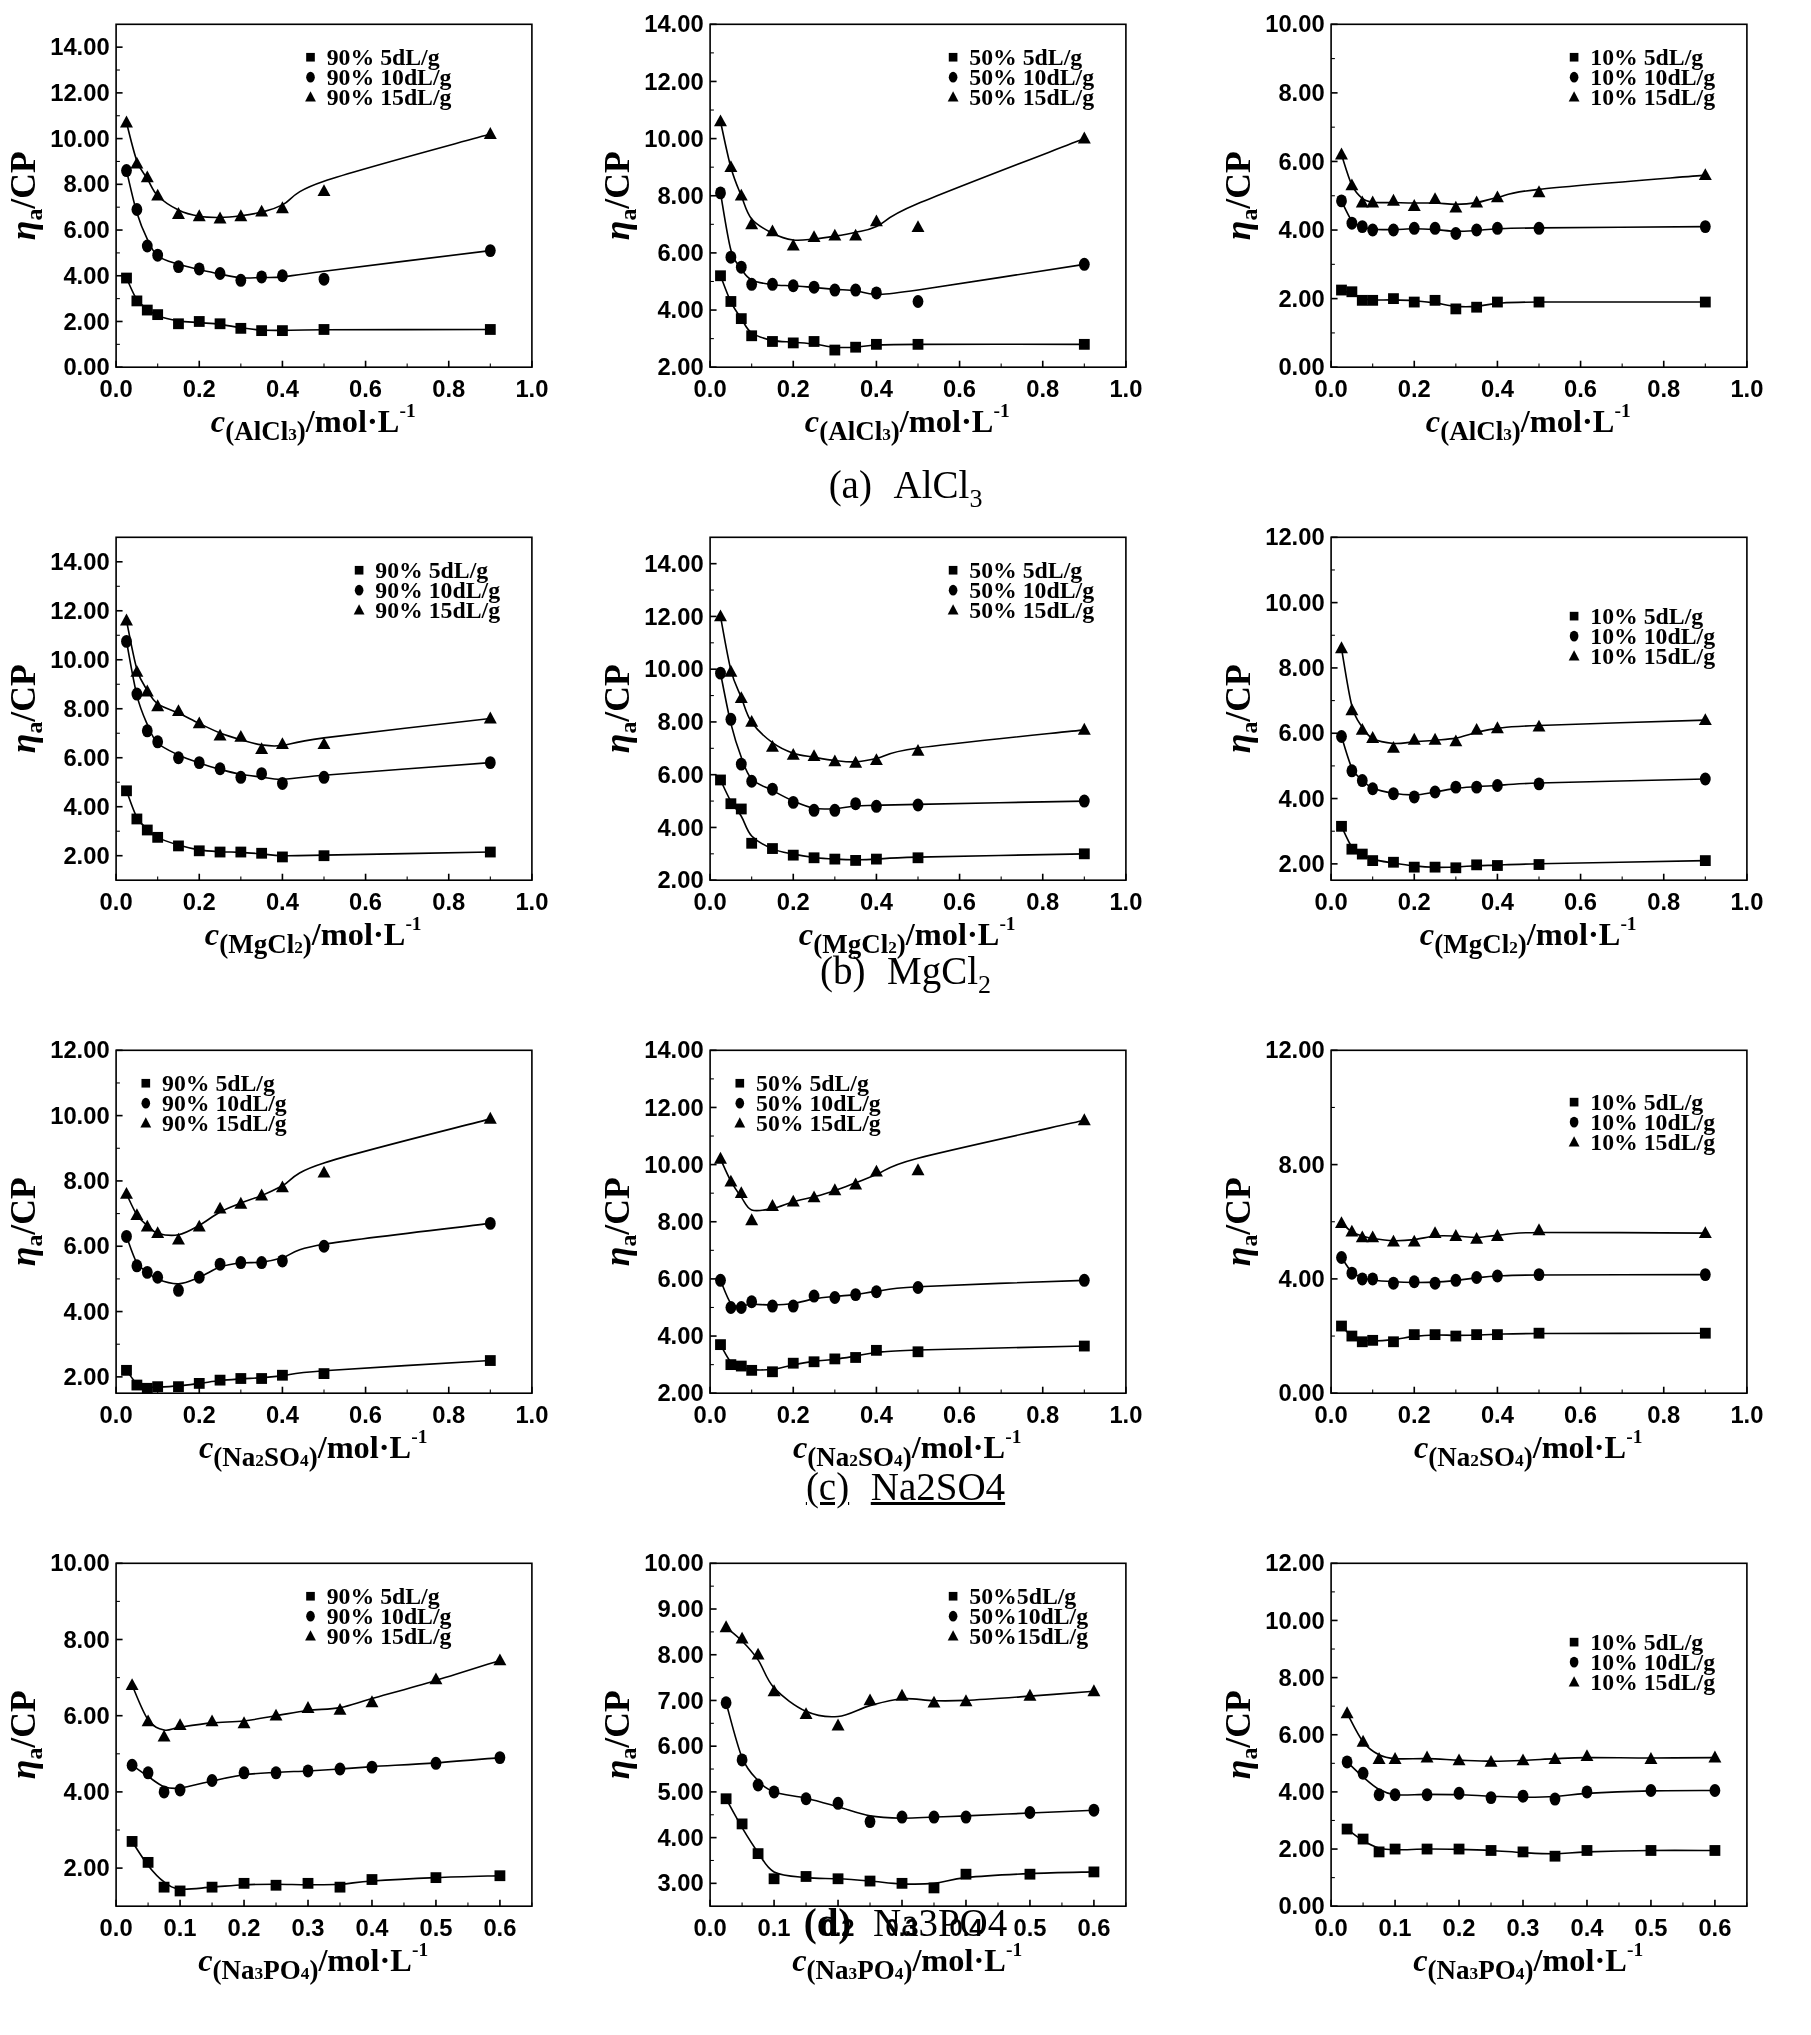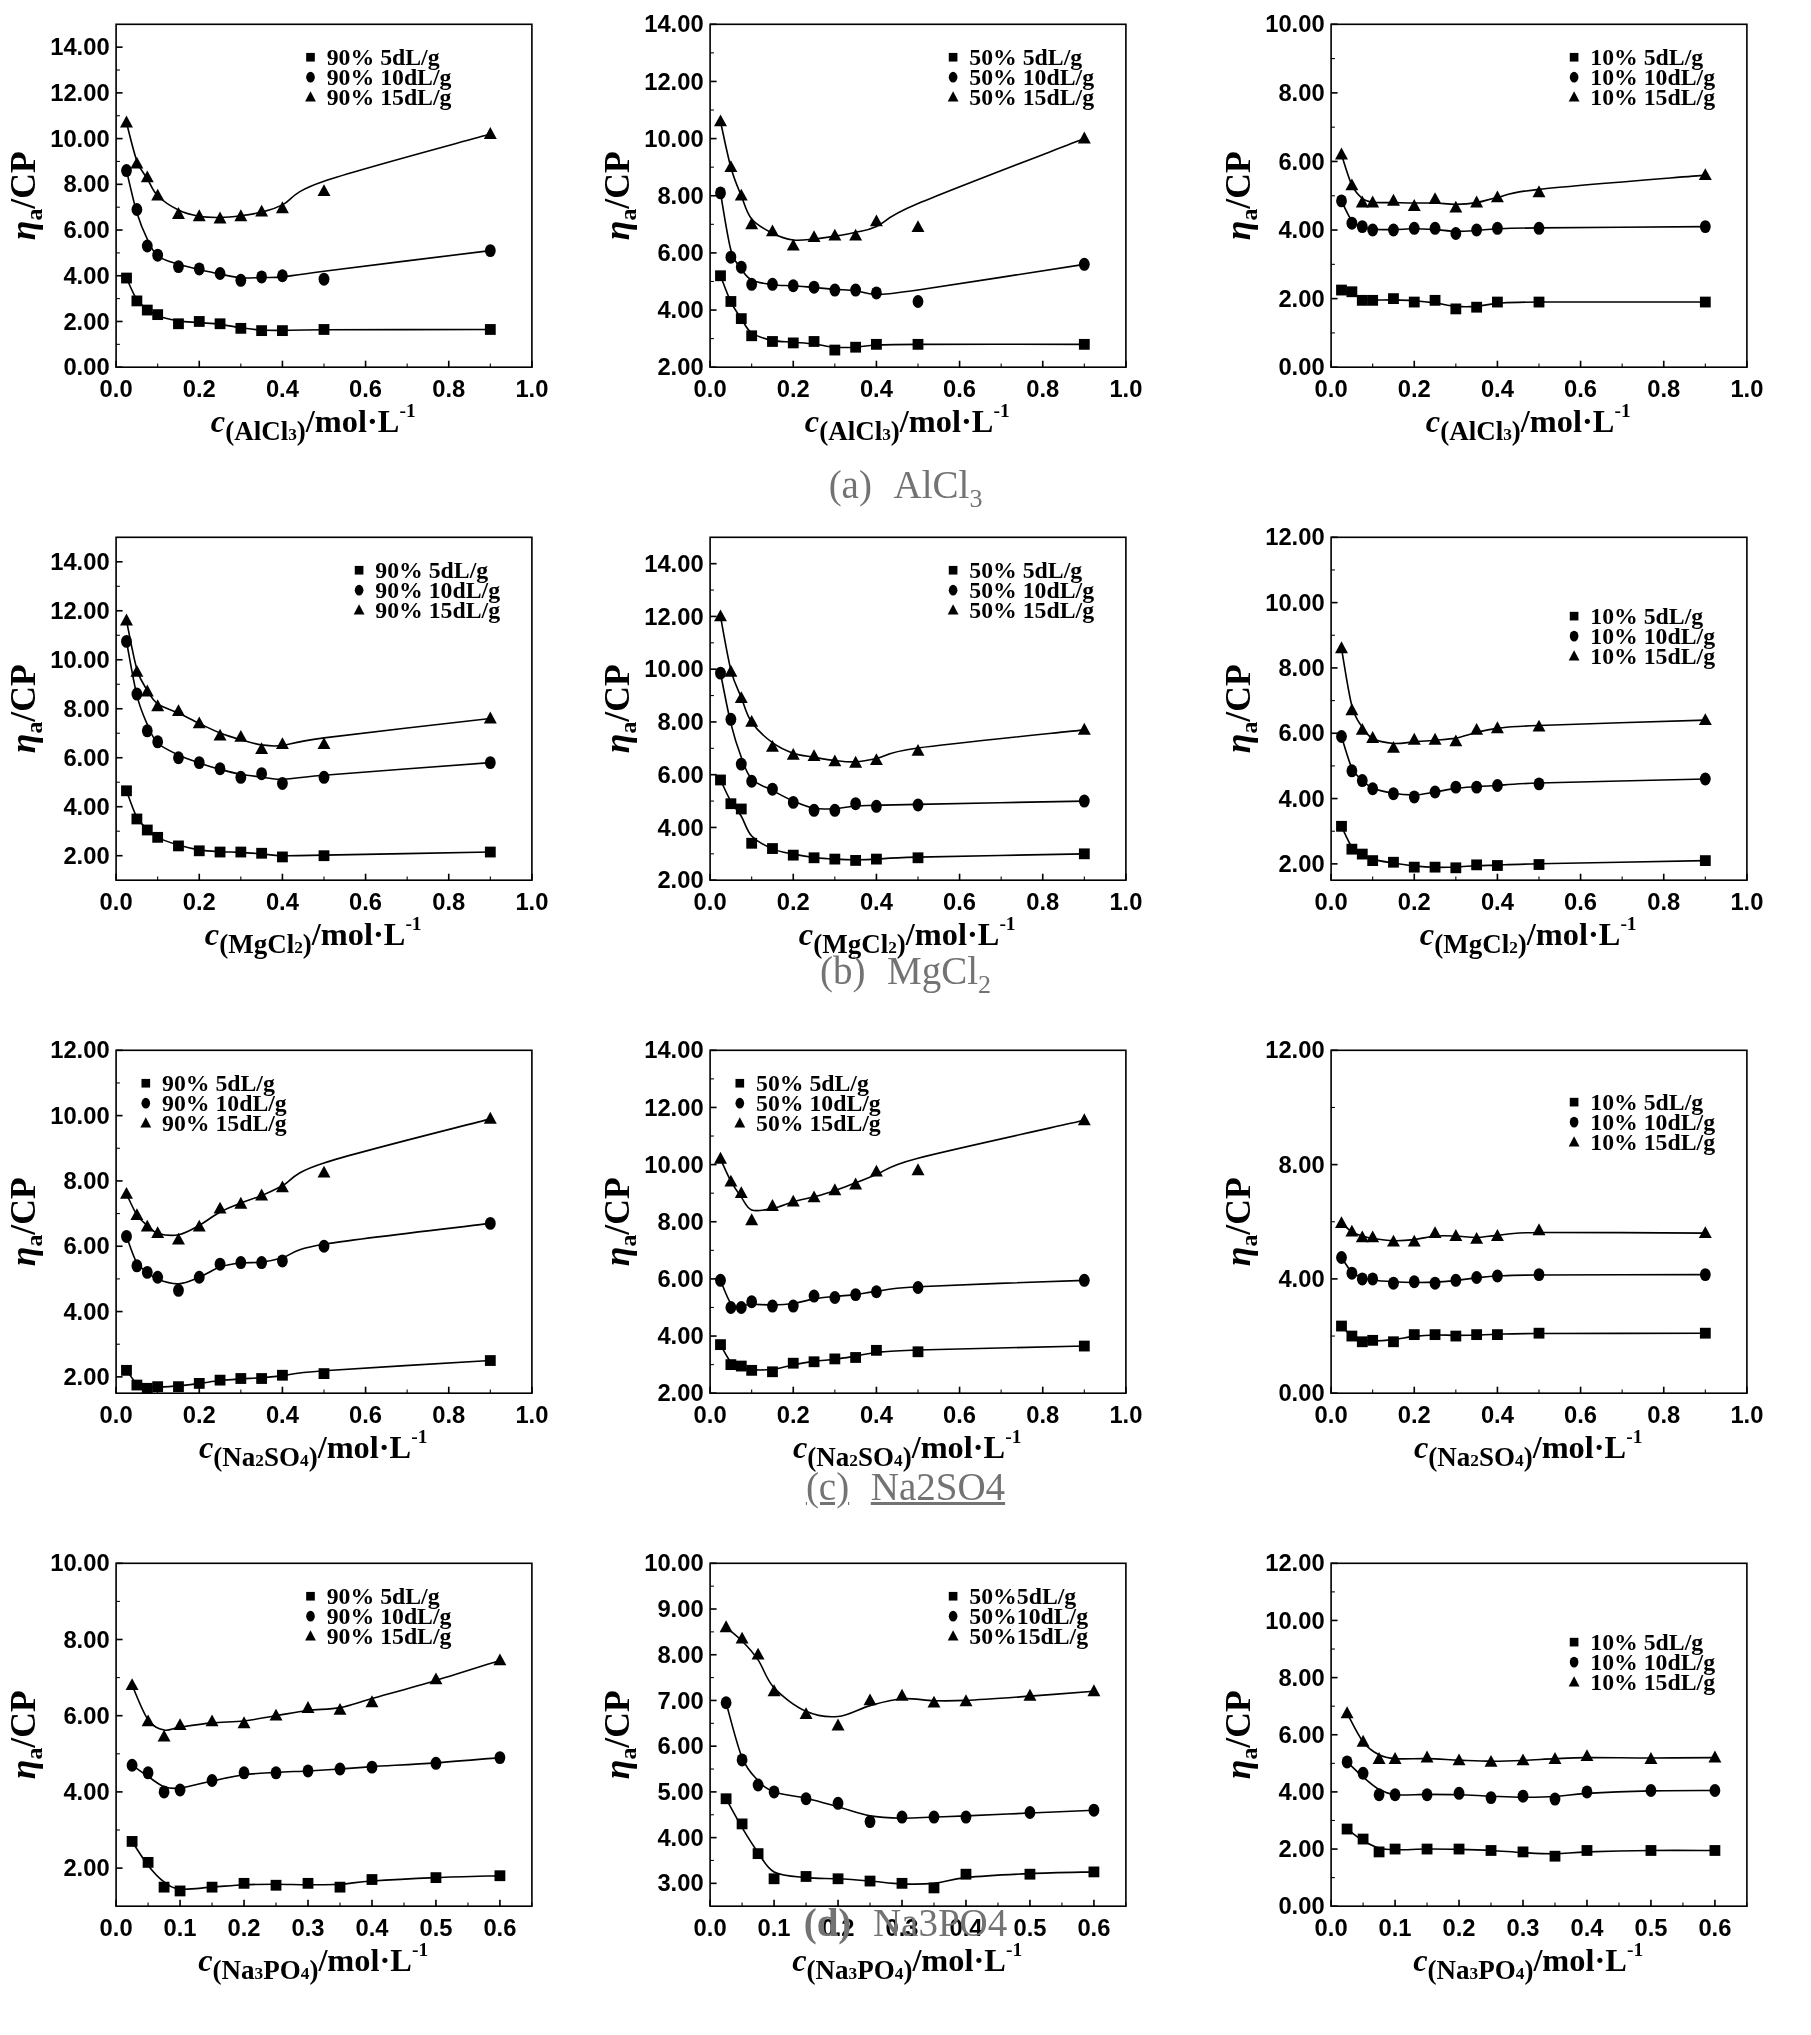--- a/index.html
+++ b/index.html
@@ -1,19 +1,19 @@
 <!DOCTYPE html>
 <html style="font-size:8.6px"><head>
 <meta charset="utf-8">
 <style>
   html,body{margin:0;padding:0;background:#ffffff;}
   body{width:1811px;height:2035px;position:relative;overflow:hidden;font-family:"Liberation Serif",serif;color:#000;}
   .panel{position:absolute;width:594px;height:432px;}
   .panel svg{position:absolute;left:0;top:0;overflow:visible;}
-  .caption{position:absolute;left:0;width:1811px;text-align:center;font-family:"Liberation Serif",serif;font-size:39px;color:#737373;}
+  .caption{position:absolute;left:0;width:1811px;text-align:center;font-family:"Liberation Serif",serif;font-size:39px;color:#000000;}
   .caption .tag{margin-right:21.6px;}
   .caption.bold-tag .tag{font-weight:bold;}
   .tick-label{font-family:"Liberation Sans",sans-serif;font-weight:bold;font-size:44px;fill:#000;}
   .legend-text{font-family:"Liberation Serif",serif;font-weight:bold;font-size:44px;fill:#000;}
   .axis-title{font-family:"Liberation Serif",serif;font-weight:bold;fill:#000;}
 </style>
 </head>
 <body>
 
 <div id="panels">

